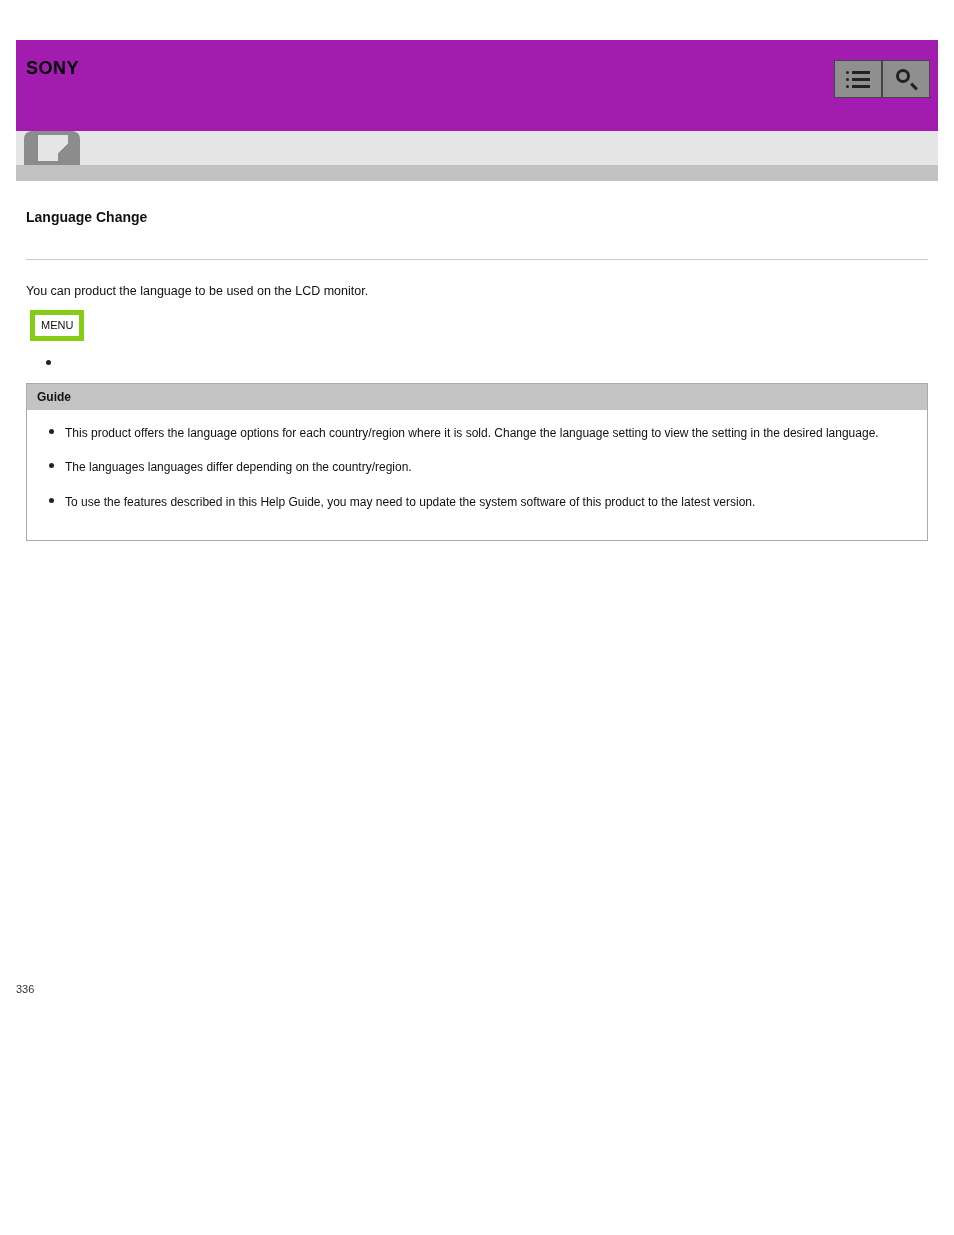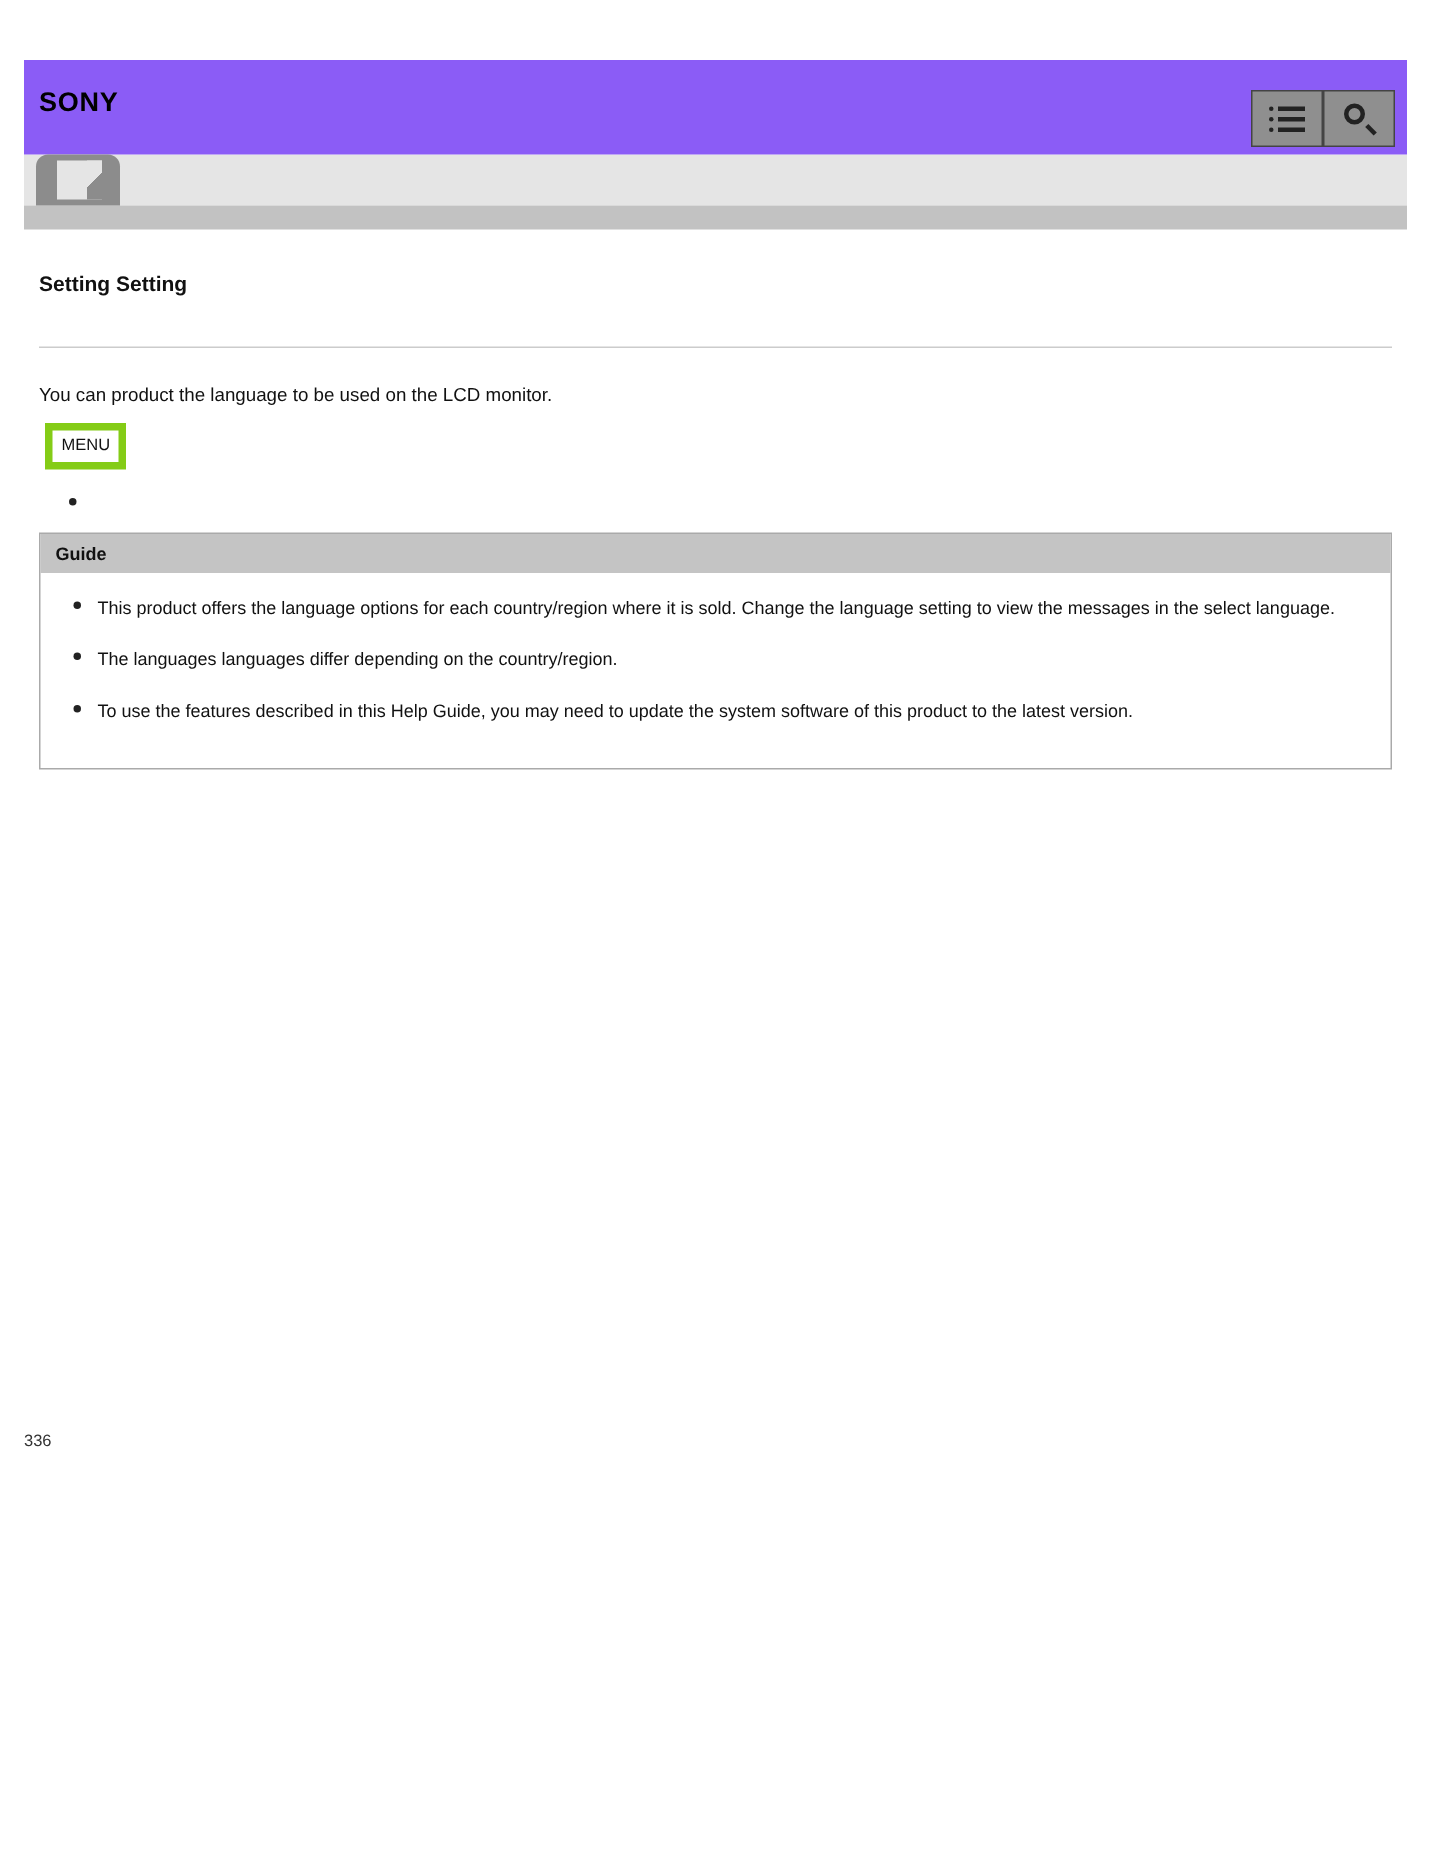--- a/index.html
+++ b/index.html
@@ -1,19 +1,19 @@
 <!DOCTYPE html>
 <html><head>
 <meta charset="utf-8">
 <style>
 * { margin: 0; padding: 0; box-sizing: border-box; }
 html, body { width: 954px; background: #fff; font-family: "Helvetica Neue", Arial, sans-serif; color: #111; }
 .page { padding: 40px 16px 20px 16px; }
 
-.header { background: #8b5cf6; height: 63px; position: relative; }
+.header { background: #a21caf; height: 91px; position: relative; }
 .logo { position: absolute; left: 10px; top: 18px; font-family: Arial, sans-serif; font-weight: 900; font-size: 18px; letter-spacing: 0.5px; color: #000; }
 .icon-group { position: absolute; right: 8px; top: 20px; display: flex; }
 .icon-btn { width: 48px; height: 38px; border: 1px solid #444; background: #8f8f8f; display: flex; align-items: center; justify-content: center; cursor: pointer; }
 .icon-btn + .icon-btn { margin-left: 0; }
 .icon-list { display:flex; flex-direction:column; gap:4px; }
 .icon-list-row { display:flex; align-items:center; gap:3px; }
 .icon-list-dot { width:3px; height:3px; border-radius:50%; background:#222; }
 .icon-list-bar { width:18px; height:3px; background:#222; }
 .mag { width:20px; height:20px; position:relative; }
 .mag-c { width:14px; height:14px; border:3px solid #222; border-radius:50%; position:absolute; left:0; top:0; }
@@ -89,38 +89,38 @@
       <div class="sh-bg"></div>
         <div class="sh-front"></div>
         <div class="sh-flap"></div>
     </div>
   </div>
   <div class="thinbar"></div>
 
   <div class="doc">
     <div class="breadcrumb">
     </div>
-    <div class="title">Setting Setting</div>
+    <div class="title">Language Change</div>
     <div class="hr"></div>
 
     <div class="body">
       <p>You can product the language to be used on the LCD monitor.</p>
       <p>
         <span class="inline-label">MENU</span>
       </p>
       <ul class="opt">
         <li></li>
       </ul>
     </div>
 
     <div class="hint-box">
       <div class="hint-head">Guide</div>
       <div class="hint-body">
         <ul>
-          <li>This product offers the language options for each country/region where it is sold. Change the language setting to view the messages in the select language.</li>
+          <li>This product offers the language options for each country/region where it is sold. Change the language setting to view the setting in the desired language.</li>
           <li>The languages languages differ depending on the country/region.</li>
           <li>To use the features described in this Help Guide, you may need to update the system software of this product to the latest version.</li>
         </ul>
       </div>
     </div>
 
     <div class="nav">
     </div>
 
   </div>

